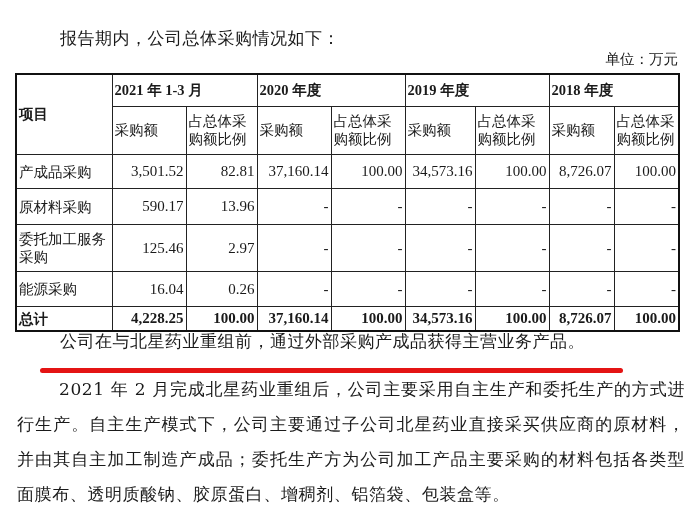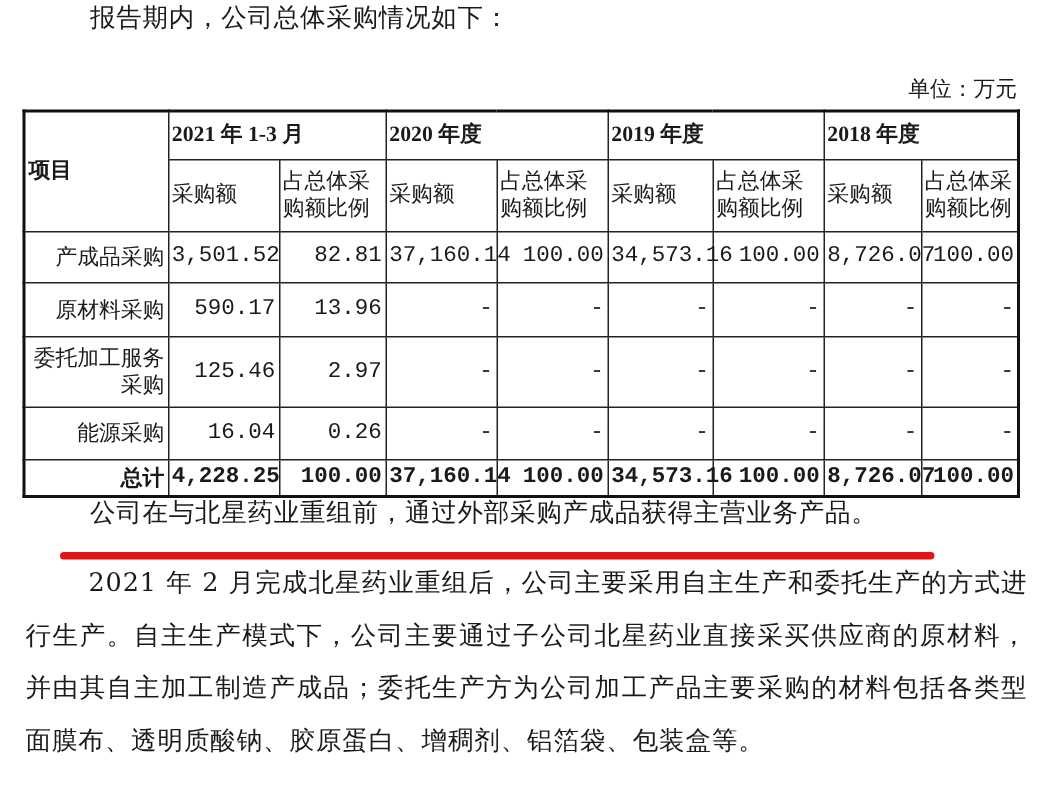--- a/index.html
+++ b/index.html
@@ -4,21 +4,21 @@
   <style>
     html, body { margin: 0; padding: 0; }
     body {
       width: 700px; height: 531px; overflow: hidden;
       background: #ffffff;
       font-family: "DejaVu Serif", "Liberation Serif", serif;
       color: #1a1a1a;
       position: relative;
     }
     .intro {
-      position: absolute; left: 60px; top: 0;
+      position: absolute; left: 60px; top: 27px;
       font-size: 17px; letter-spacing: 0.5px;
     }
     .unit {
       position: absolute; right: 22px; top: 50px;
       font-size: 14.5px;
     }
     table.purchase {
       position: absolute; left: 15px; top: 73px;
       width: 663px; height: 259px;
       border-collapse: collapse;
@@ -26,22 +26,22 @@
       font-size: 14.5px;
       table-layout: fixed;
     }
     table.purchase td, table.purchase th {
       border: 1px solid #222;
       padding: 0 2px;
       line-height: 1.25;
     }
     table.purchase th { font-weight: bold; text-align: left; }
     .hdr-sub { font-weight: normal !important; }
-    .num { text-align: right; font-family: Liberation Mono, monospace; font-size: 15px; margin-top: 34px; }
-    .lbl { text-align: right; }
+    .num { text-align: right; font-family: Liberation Serif, serif; font-size: 15px; margin-top: 34px; }
+    .lbl { text-align: left; }
     tr.total td { font-weight: bold; border-top: 1.5px solid #111; }
     .year { font-family: "Liberation Serif", "DejaVu Serif", serif; font-weight: bold; }
     .highlight {
       position: absolute; left: 60px; top: 330px;
       font-size: 17px; letter-spacing: 0.5px;
     }
     .redline {
       position: absolute; left: 40px; top: 368px;
       width: 583px; height: 5px;
       background: #e41414;

